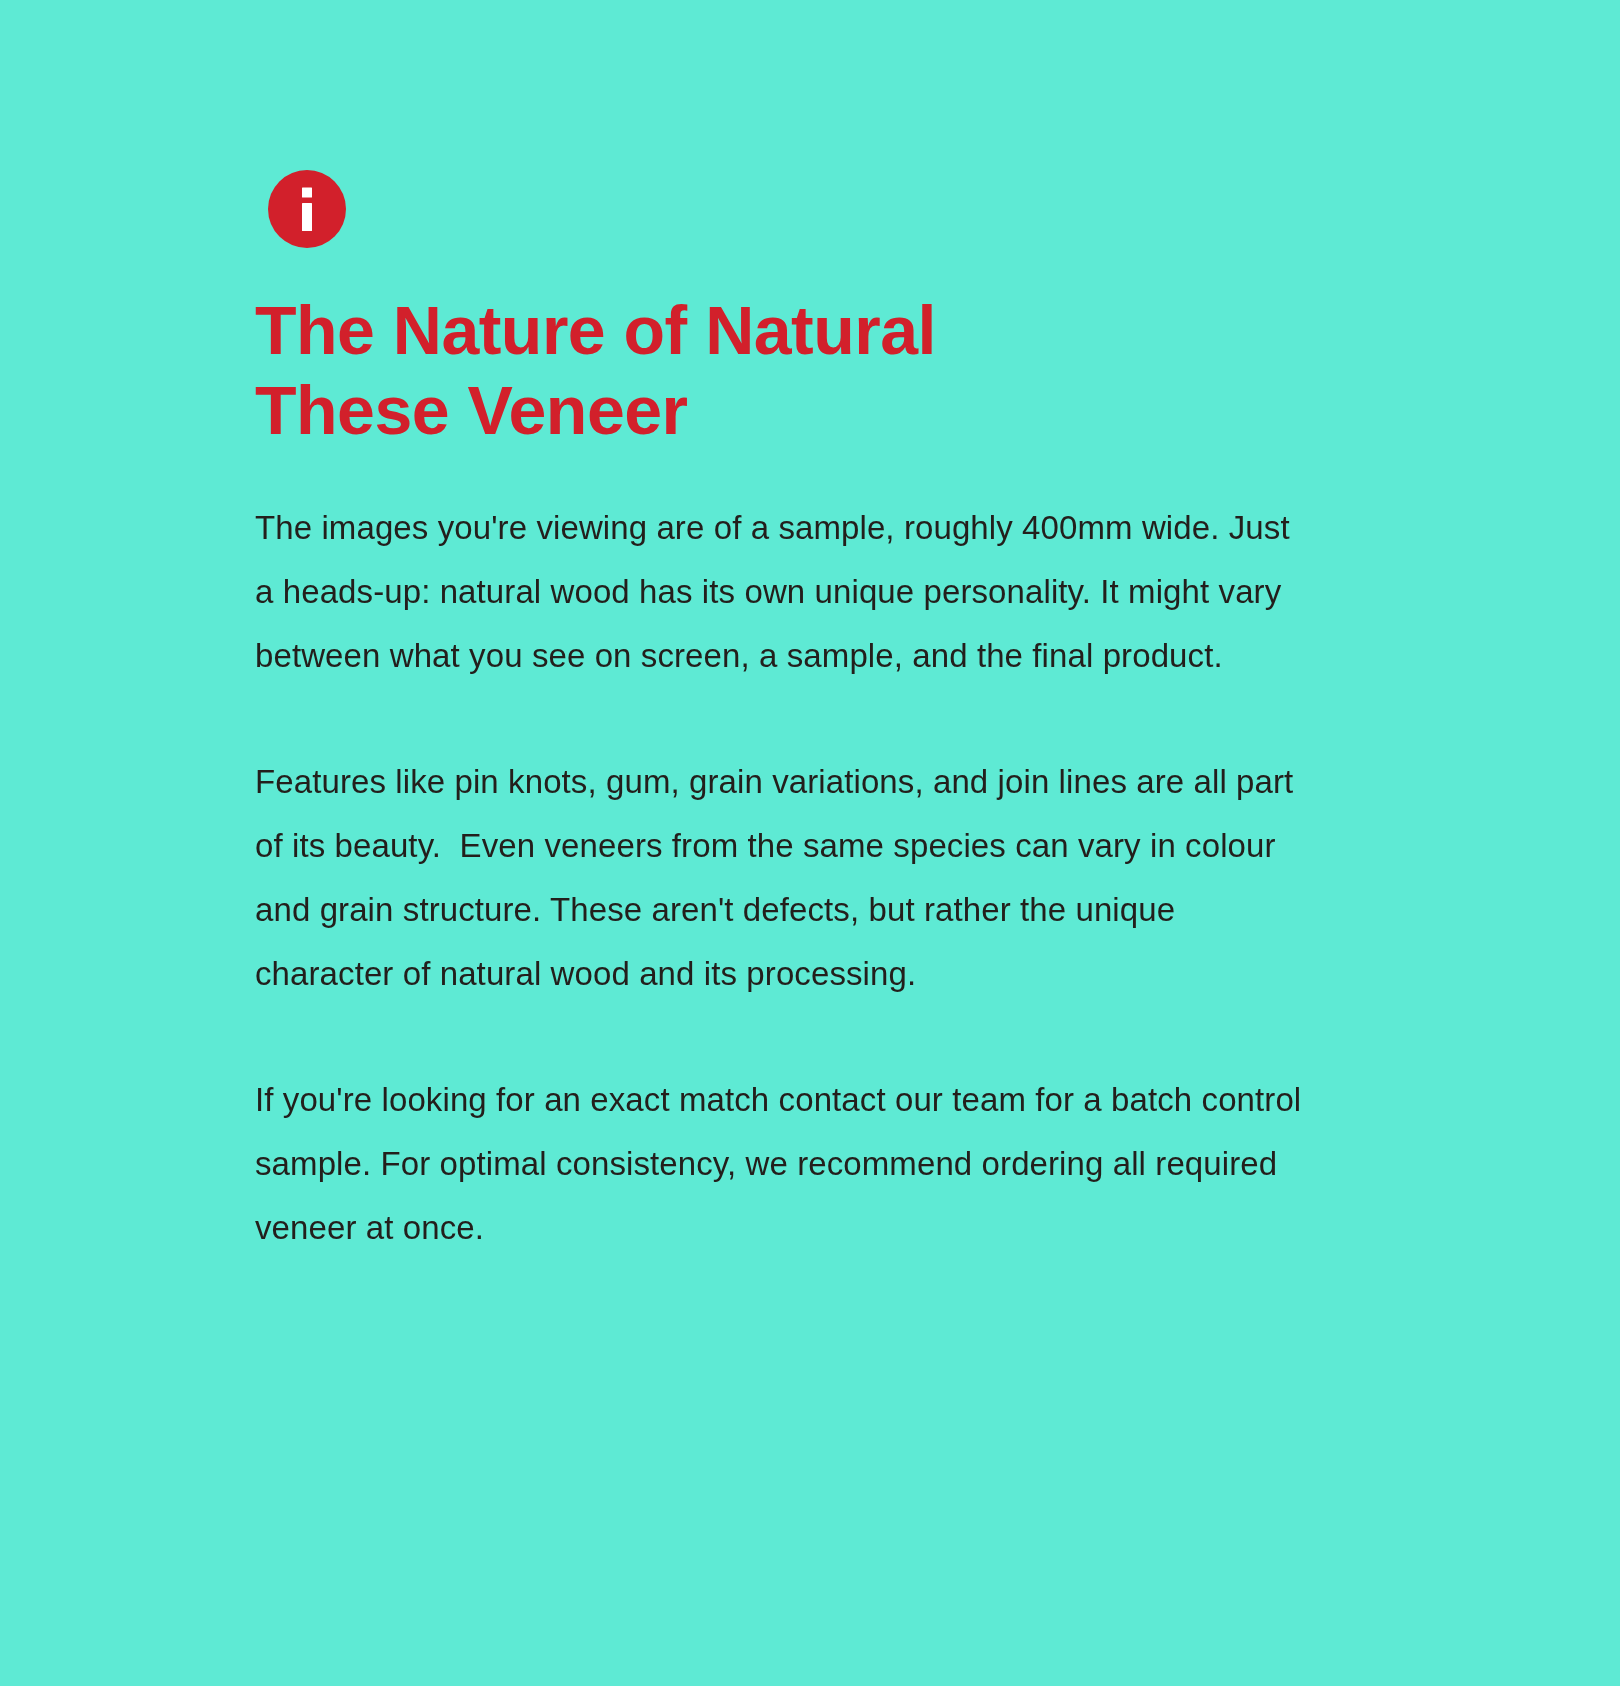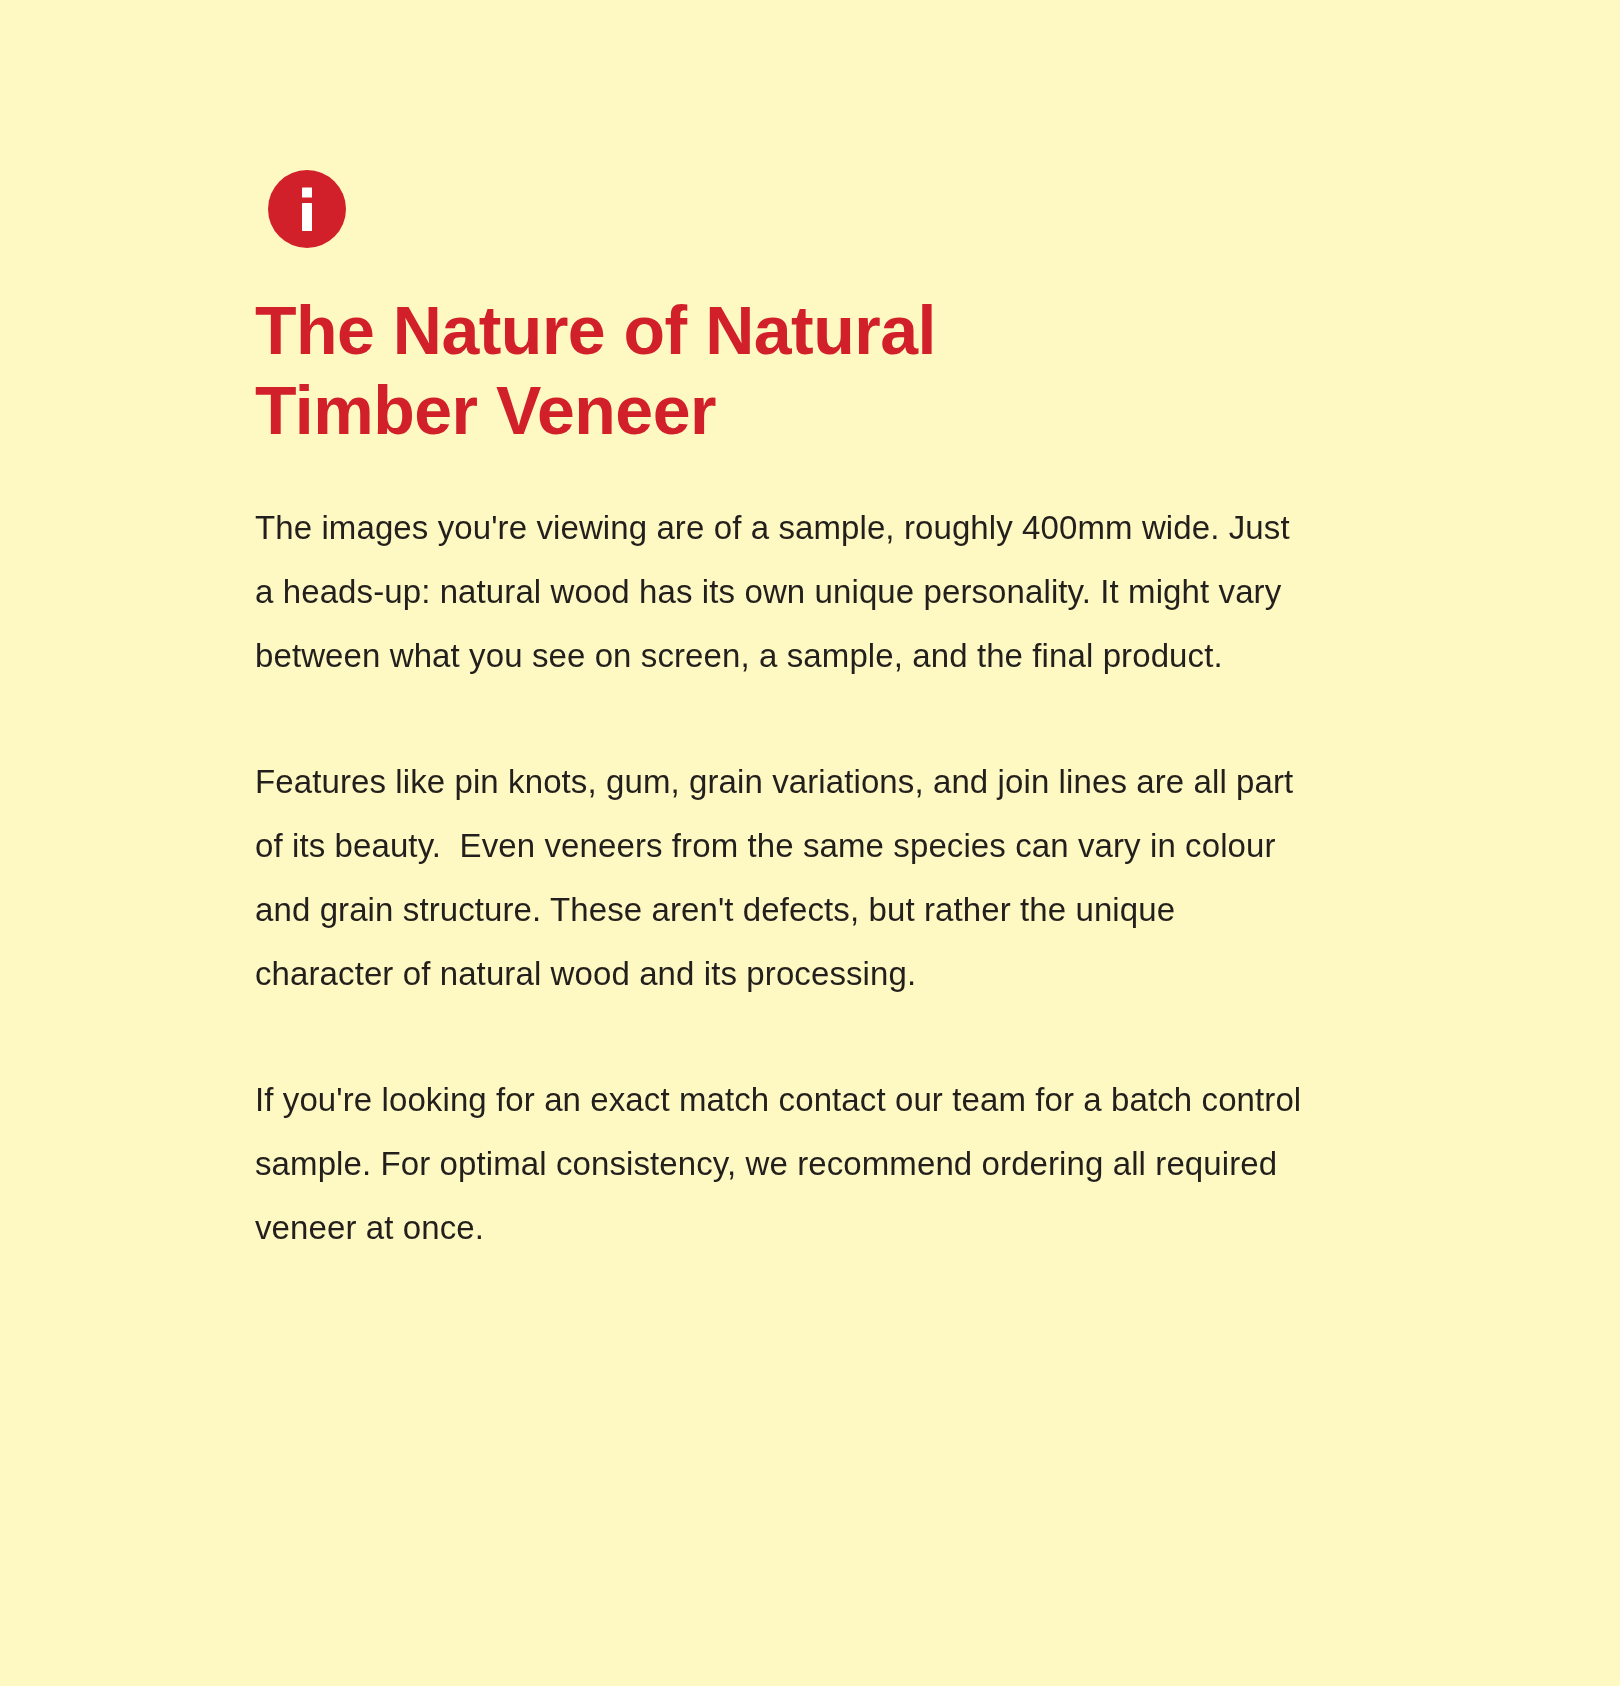--- a/index.html
+++ b/index.html
@@ -15,21 +15,21 @@
     font-family: "Liberation Sans", "DejaVu Sans", sans-serif;
     -webkit-font-smoothing: antialiased;
   }
 
   .notice-card {
     position: absolute;
     left: 0;
     top: 0;
     width: 1620px;
     height: 1686px;
-    background: #fef9c3;
+    background: #5eead4;
     box-sizing: border-box;
     padding: 170px 260px 0 255px;
   }
 
   
   .info-icon-wrap {
     width: 78px;
     height: 78px;
     margin-left: 13px;
     margin-bottom: 42px;
@@ -81,21 +81,21 @@
   <div class="info-icon-wrap">
     <svg class="info-icon" viewBox="0 0 78 78" xmlns="http://www.w3.org/2000/svg">
       <circle cx="39" cy="39" r="39" fill="#D2202B"></circle>
       <rect x="34" y="17.5" width="10" height="10" rx="0.5" fill="#ffffff"></rect>
       <rect x="34" y="33" width="10" height="28" rx="0.5" fill="#ffffff"></rect>
     </svg>
   </div>
 
   <h1 class="notice-title">
     <span class="line">The Nature of Natural</span>
-    <span class="line">Timber Veneer</span>
+    <span class="line">These Veneer</span>
   </h1>
 
   <div class="notice-body">
     <p class="notice-paragraph">The images you're viewing are of a sample, roughly 400mm wide. Just a heads-up: natural wood has its own unique personality. It might vary between what you see on screen, a sample, and the final product.</p>
     <p class="notice-paragraph">Features like pin knots, gum, grain variations, and join lines are all part of its beauty.  Even veneers from the same species can vary in colour and grain structure. These aren't defects, but rather the unique character of natural wood and its processing.</p>
     <p class="notice-paragraph">If you're looking for an exact match contact our team for a batch control sample. For optimal consistency, we recommend ordering all required veneer at once.</p>
   </div>
 
 </div>
 

